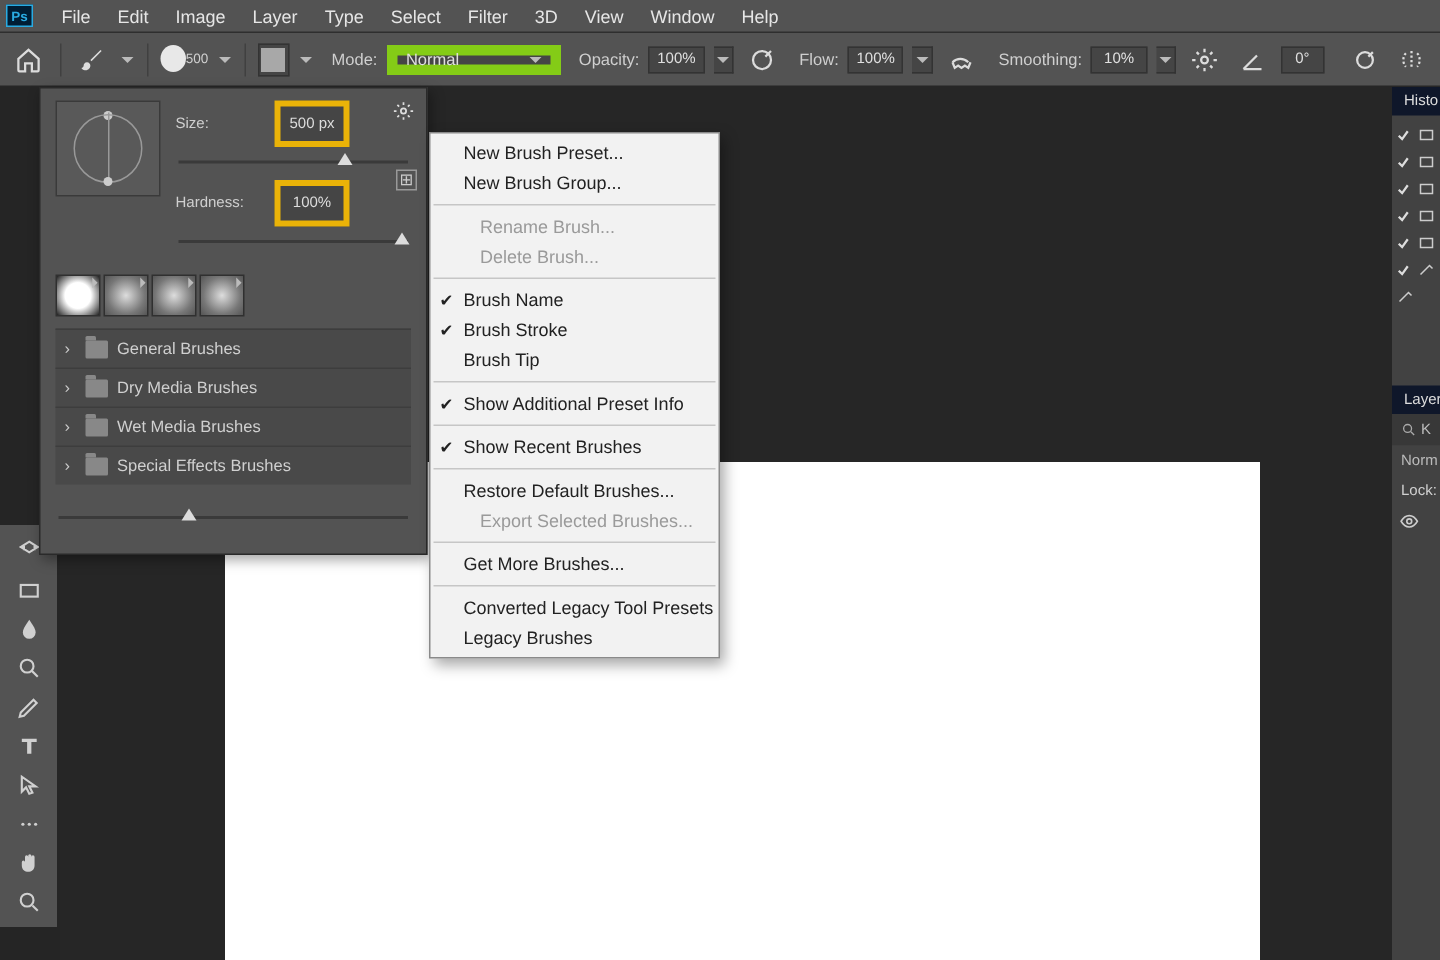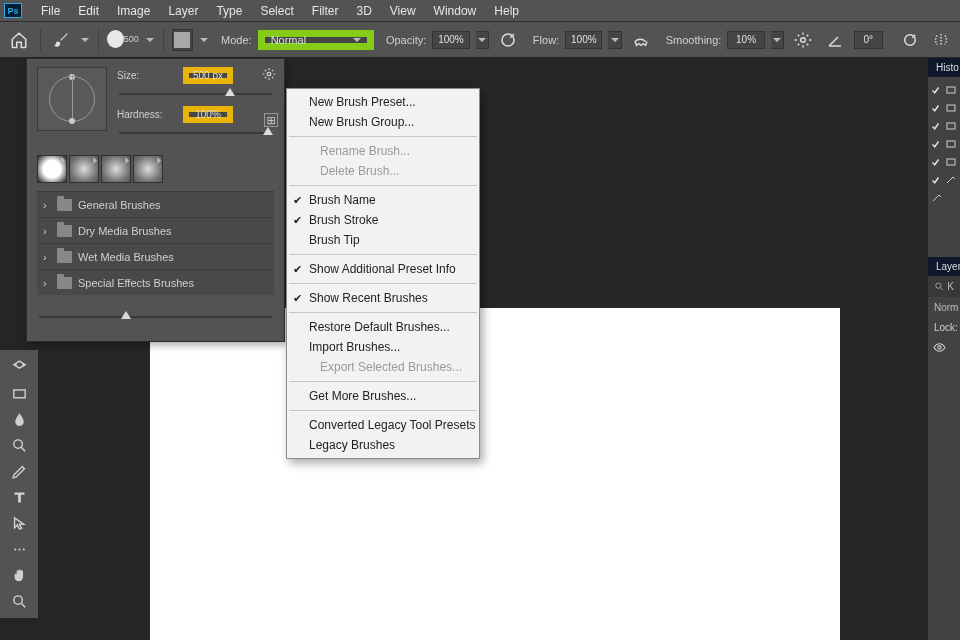--- a/index.html
+++ b/index.html
@@ -132,21 +132,21 @@
     width:46px;height:46px;border:1px solid #999;border-radius:50%;position:relative;
   }
   .tip-preview .ellipse::before,
   .tip-preview .ellipse::after{content:"";position:absolute;background:#999;}
   .tip-preview .ellipse::before{left:50%;top:-2px;bottom:-2px;width:1px;}
   .tip-preview .ellipse::after{ width:6px;height:6px;border-radius:50%;background:#ccc;left:calc(50% - 3px);bottom:-3px;}
   .tip-preview .dot-top{position:absolute; width:6px;height:6px;border-radius:50%;background:#ccc;left:calc(50% - 3px);top:6px;}
   .bp-fields{flex:1;}
   .bp-field{display:flex;align-items:center;gap:8px;margin-bottom:2px;}
   .bp-field label{width:58px;font-size:10px;color:#cfcfcf;}
-  .bp-num{width:50px;height:17px;background:#454545;border:6px solid #eab308;text-align:center;font-size:10px;color:#ddd;display:flex;align-items:center;justify-content:center;}
+  .bp-num{width:50px;height:31px;background:#454545;border:4px solid #eab308;text-align:center;font-size:10px;color:#ddd;display:flex;align-items:center;justify-content:center;}
   .bp-slider{position:relative;height:14px;margin:0 2px 6px;}
   .bp-slider .track{height:2px;background:#3a3a3a;position:absolute;left:0;right:0;top:7px;}
   .bp-slider .thumb{width:0;height:0;position:absolute;top:2px;border-left:5px solid transparent;border-right:5px solid transparent;border-bottom:8px solid #dcdcdc;}
   .gear-corner{position:absolute;right:6px;top:6px;width:18px;height:18px;display:flex;align-items:center;justify-content:center;color:#ddd;}
   .add-swatch{position:absolute;right:6px;top:54px;width:14px;height:14px;border:1px solid #999;color:#ccc;display:flex;align-items:center;justify-content:center;font-size:11px;line-height:1;}
   .bp-swatches{display:flex;gap:2px;margin:10px 0 8px;}
   .sw{width:30px;height:28px;background:radial-gradient(circle,#ddd 0%,#777 65%,#555 100%);border:1px solid #303030;position:relative;}
   .sw.first{background:radial-gradient(circle,#fff 0%,#fff 45%,#222 100%);}
   .sw::after{content:"";position:absolute;right:2px;top:2px;border-right:5px solid #bbb;border-bottom:5px solid transparent;width:0;height:0;transform:rotate(45deg);}
   .bp-folders{margin-top:4px;}
@@ -500,20 +500,19 @@
     <div class="ctx-sep"></div>
     <div class="ctx-item"><span class="chk">✔</span><span>Brush Name</span></div>
     <div class="ctx-item"><span class="chk">✔</span><span>Brush Stroke</span></div>
     <div class="ctx-item"><span>Brush Tip</span></div>
     <div class="ctx-sep"></div>
     <div class="ctx-item"><span class="chk">✔</span><span>Show Additional Preset Info</span></div>
     <div class="ctx-sep"></div>
     <div class="ctx-item"><span class="chk">✔</span><span>Show Recent Brushes</span></div>
     <div class="ctx-sep"></div>
     <div class="ctx-item"><span>Restore Default Brushes...</span></div>
-    <div class="ctx-item"><span>Import Brushes...</span></div>
     <div class="ctx-item disabled"><span>Export Selected Brushes...</span></div>
     <div class="ctx-sep"></div>
     <div class="ctx-item"><span>Get More Brushes...</span></div>
     <div class="ctx-sep"></div>
     <div class="ctx-item"><span>Converted Legacy Tool Presets</span></div>
     <div class="ctx-item"><span>Legacy Brushes</span></div>
   </div>
 
 </body></html>

